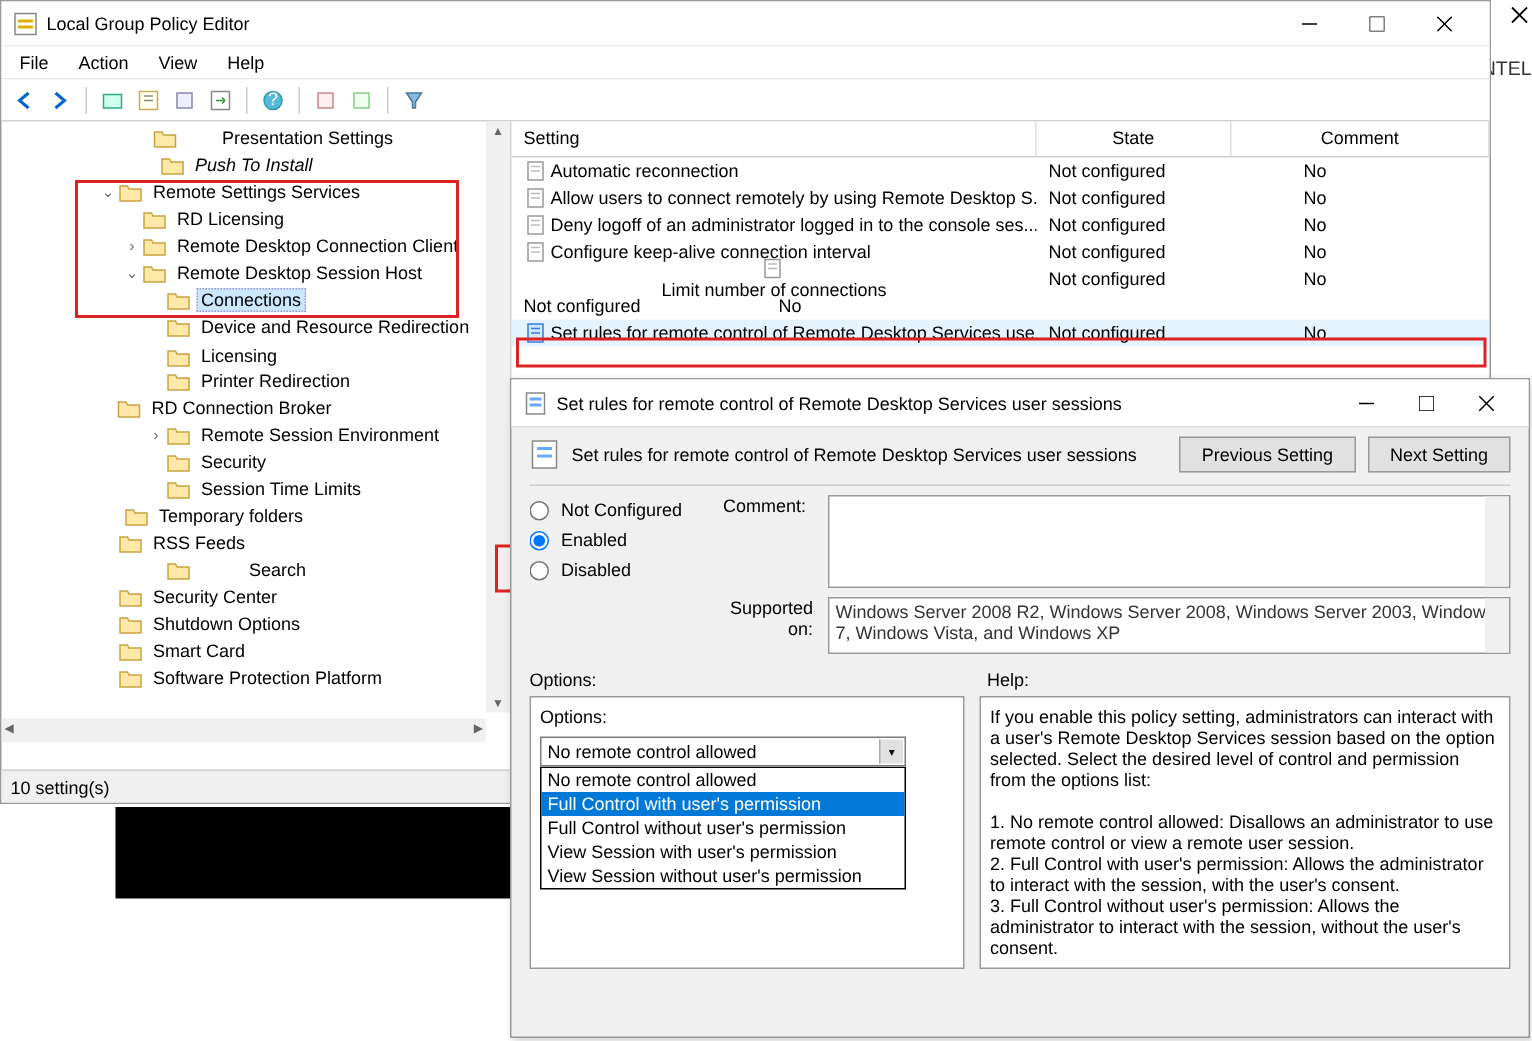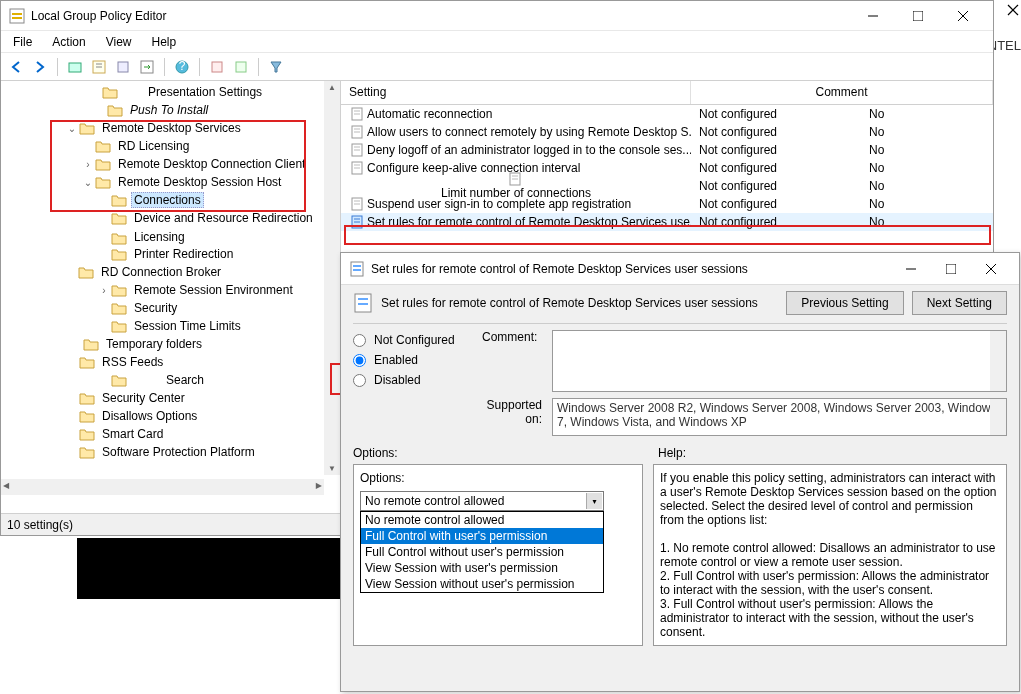--- a/index.html
+++ b/index.html
@@ -210,21 +210,21 @@
             </span>
             <span class="label">Push To Install</span>
           </div>
           <div class="tree-row" style="padding-left: 64px;">
             <span class="exp">⌄</span>
             <span class="folder">
               <svg width="16" height="14">
                 <path d="M1 3 L6 3 L7 5 L15 5 L15 13 L1 13 Z" fill="#ffe9a8" stroke="#c9a23f"></path>
               </svg>
             </span>
-            <span class="label">Remote Desktop Services</span>
+            <span class="label">Remote Settings Services</span>
           </div>
           <div class="tree-row" style="padding-left: 80px;">
             <span class="exp"></span>
             <span class="folder">
               <svg width="16" height="14">
                 <path d="M1 3 L6 3 L7 5 L15 5 L15 13 L1 13 Z" fill="#ffe9a8" stroke="#c9a23f"></path>
               </svg>
             </span>
             <span class="label">RD Licensing</span>
           </div>
@@ -354,21 +354,21 @@
             </span>
             <span class="label">Security Center</span>
           </div>
           <div class="tree-row" style="padding-left: 64px;">
             <span class="exp"></span>
             <span class="folder">
               <svg width="16" height="14">
                 <path d="M1 3 L6 3 L7 5 L15 5 L15 13 L1 13 Z" fill="#ffe9a8" stroke="#c9a23f"></path>
               </svg>
             </span>
-            <span class="label">Disallows Options</span>
+            <span class="label">Shutdown Options</span>
           </div>
           <div class="tree-row" style="padding-left: 64px;">
             <span class="exp"></span>
             <span class="folder">
               <svg width="16" height="14">
                 <path d="M1 3 L6 3 L7 5 L15 5 L15 13 L1 13 Z" fill="#ffe9a8" stroke="#c9a23f"></path>
               </svg>
             </span>
             <span class="label">Smart Card</span>
           </div>
@@ -381,20 +381,21 @@
             </span>
             <span class="label">Software Protection Platform</span>
           </div>
         </div>
       <div class="vscroll-right"></div>
       <div class="hscroll-bottom"></div>
     </div>
     <div class="list-pane">
       <div class="list-header">
         <div class="col col-setting">Setting</div>
+        <div class="col col-state">State</div>
         <div class="col col-comment">Comment</div>
       </div>
       <div class="list-body" id="listbody">
           <div class="list-row">
             <div class="cell col-setting" style="display: flex; align-items: center;">
               <span class="setting-icon">
                 <svg width="14" height="14">
                   <rect x="2" y="1" width="10" height="12" fill="#fff" stroke="#999"></rect>
                   <line x1="4" y1="4" x2="10" y2="4" stroke="#bbb"></line>
                   <line x1="4" y1="7" x2="10" y2="7" stroke="#bbb"></line>
@@ -455,30 +456,20 @@
                   <line x1="4" y1="4" x2="10" y2="4" stroke="#bbb"></line>
                   <line x1="4" y1="7" x2="10" y2="7" stroke="#bbb"></line>
                 </svg>
               </span>
               <span>Limit number of connections</span>
             </div>
             <div class="cell col-state" style="text-align: left;">Not configured</div>
             <div class="cell col-comment" style="text-align: left; padding-left: 48px;">No</div>
           </div>
           <div class="list-row">
-            <div class="cell col-setting" style="display: flex; align-items: center;">
-              <span class="setting-icon">
-                <svg width="14" height="14">
-                  <rect x="2" y="1" width="10" height="12" fill="#fff" stroke="#999"></rect>
-                  <line x1="4" y1="4" x2="10" y2="4" stroke="#bbb"></line>
-                  <line x1="4" y1="7" x2="10" y2="7" stroke="#bbb"></line>
-                </svg>
-              </span>
-              <span>Suspend user sign-in to complete app registration</span>
-            </div>
             <div class="cell col-state" style="text-align: left;">Not configured</div>
             <div class="cell col-comment" style="text-align: left; padding-left: 48px;">No</div>
           </div>
           <div class="list-row highlighted">
             <div class="cell col-setting" style="display: flex; align-items: center;">
               <span class="setting-icon">
                 <svg width="14" height="14">
                   <rect x="2" y="1" width="10" height="12" fill="#cfe8ff" stroke="#3a7bd5"></rect>
                   <line x1="4" y1="4" x2="10" y2="4" stroke="#3a7bd5"></line>
                   <line x1="4" y1="7" x2="10" y2="7" stroke="#3a7bd5"></line>

